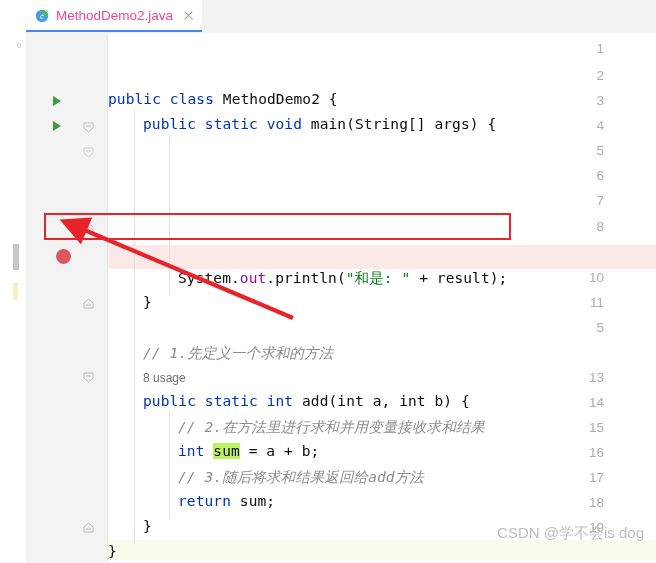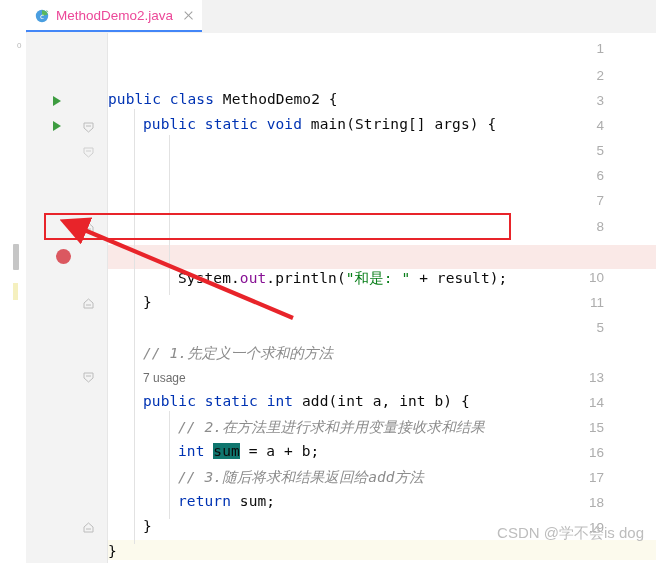--- a/index.html
+++ b/index.html
@@ -191,21 +191,21 @@
   .mth  { color: #0b0b0b; }
   .num  { color: #1750eb; }
   .str  { color: #067d17; }
   .cmt  { color: #8c8c8c; font-style: italic; }
   .fld  { color: #871094; }
   .itl  { font-style: italic; }
   .hint {
     color: #9a9a9a;
     font-size: 11.5px;
   }
-  .sumhl { background: #0f766e; }
+  .sumhl { background: #bef264; }
   .usage {
     position: absolute;
     left: 0;
     font-family: "Liberation Sans", sans-serif;
     font-size: 12px;
     color: #6e6e6e;
     white-space: pre;
   }
 
   
@@ -352,21 +352,21 @@
 
 
 
 
       <div class="code-line" style="top:236px; left:70px"><span>System.</span><span class="fld">out</span><span>.println(</span><span class="str">"和是: "</span><span> + result);</span></div>
 
       <div class="code-line" style="top:261px; left:35px">}</div>
 
       <div class="code-line cmt" style="top:311px; left:35px">// 1.先定义一个求和的方法</div>
 
-      <div class="usage" style="top:338px; left:35px">7 usage</div>
+      <div class="usage" style="top:338px; left:35px">8 usage</div>
 
       <div class="code-line" style="top:360px; left:35px"><span class="kw">public</span> <span class="kw">static</span> <span class="kw">int</span> <span>add(int a, int b) {</span></div>
 
       <div class="code-line cmt" style="top:385px; left:70px">// 2.在方法里进行求和并用变量接收求和结果</div>
 
       <div class="code-line" style="top:410px; left:70px"><span class="kw">int</span> <span class="sumhl">sum</span> <span>= a + b;</span></div>
 
       <div class="code-line cmt" style="top:435px; left:70px">// 3.随后将求和结果返回给add方法</div>
 
       <div class="code-line" style="top:460px; left:70px"><span class="kw">return</span> <span>sum;</span></div>

